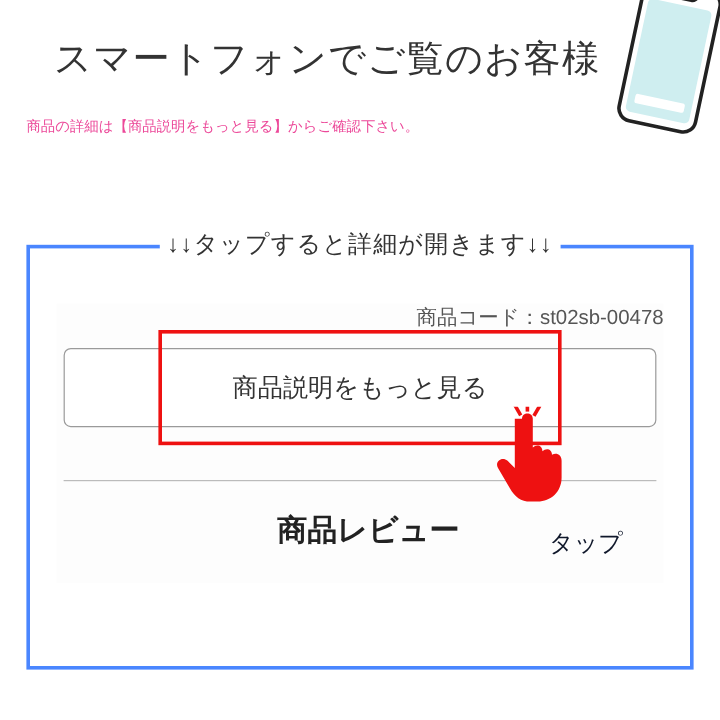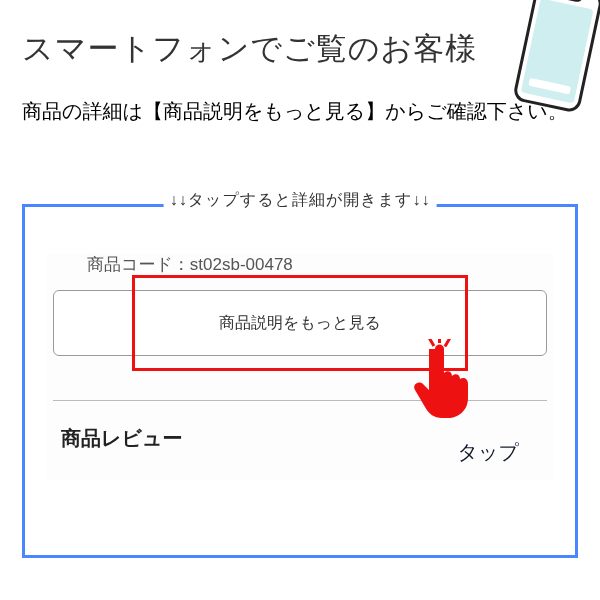--- a/index.html
+++ b/index.html
@@ -8,20 +8,21 @@
     background:#fff;
     font-family:"Hiragino Kaku Gothic ProN","Meiryo",sans-serif;
     color:#333;
     position:relative;
     box-sizing:border-box;
   }
   
   .hdr{
     position:relative;
     padding:28px 0 0 22px;
+    margin-left:23px;
   }
   .title{
     font-size:31px;
     letter-spacing:1px;
     color:#333;
   }
   .phone{
     position:absolute;
     right:8px;top:-14px;
     transform:rotate(12deg);
@@ -42,57 +43,58 @@
     position:absolute;left:4px;right:4px;top:14px;bottom:6px;
     background:#cfeef0;border-radius:4px;
   }
   .phone .bar{
     position:absolute;left:10px;right:10px;bottom:14px;height:8px;
     background:#fff;border-radius:2px;
   }
   
   .intro{
     padding:26px 22px 0 22px;
-    font-size:20px;
+    font-size:12px;
     line-height:1.55;
-    color:#000000;
+    color:#ec4899;
   }
   
   .box{
     position:absolute;
     left:22px;right:22px;top:204px;bottom:42px;
     border:3px solid #4a86ff;
     box-sizing:border-box;
   }
   .legend{
     position:absolute;
     top:-17px;left:50%;transform:translateX(-50%);
     background:#fff;
     padding:0 6px;
-    font-size:16px;
+    font-size:20px;
     color:#333;
     white-space:nowrap;
     letter-spacing:1px;
   }
   .inner{
     position:absolute;
     left:22px;right:22px;top:46px;
     background:#fdfdfd;
   }
   .code{
     font-size:17px;color:#555;
     padding:0 0 14px 40px;
+    text-align:right;
   }
   .btn{
     margin:0 6px;
     border:1px solid #9a9a9a;
     border-radius:6px;
     height:64px;
     display:flex;align-items:center;justify-content:center;
-    font-size:16px;color:#333;
+    font-size:21px;color:#333;
     position:relative;
     background:#fff;
   }
   .redbox{
     position:absolute;
     left:78px;right:78px;top:-16px;bottom:-16px;
     border:3px solid #e11;
     pointer-events:none;
   }
   .hand{
@@ -105,23 +107,24 @@
     position:absolute;
     right:34px;top:186px;
     color:#0f172a;font-size:20px;
   }
   .hr{
     margin:44px 6px 0 6px;
     border-top:1px solid #bbb;
   }
   .review{
     padding:24px 0 28px 14px;
-    font-size:20px;
+    font-size:25px;
     font-weight:600;
     color:#222;
+    text-align:center;
   }
 </style>
 </head>
 <body>
 
 <div class="hdr">
   <span class="title">スマートフォンでご覧のお客様</span>
   <div class="phone">
     <div class="body">
       <div class="notch"></div>

